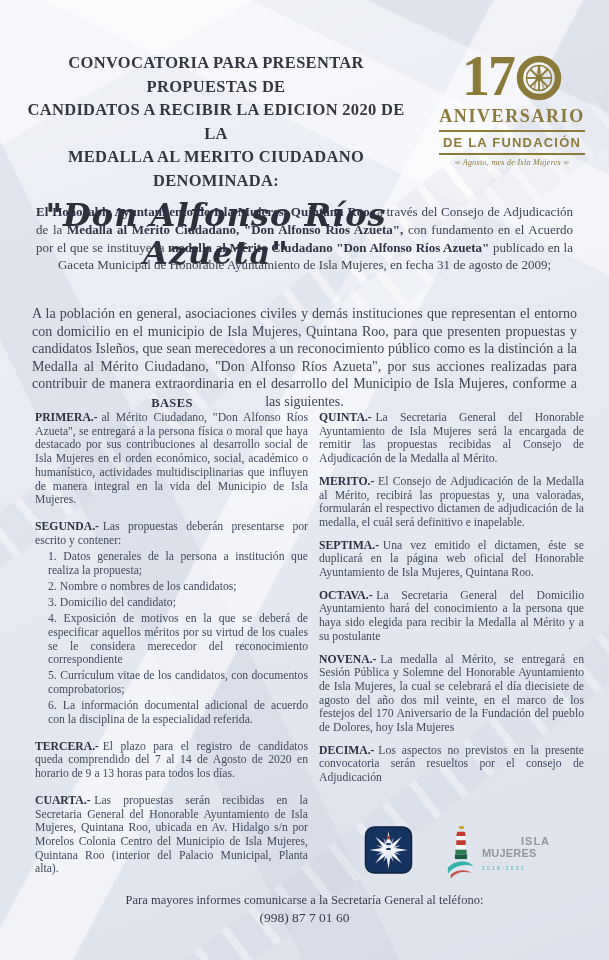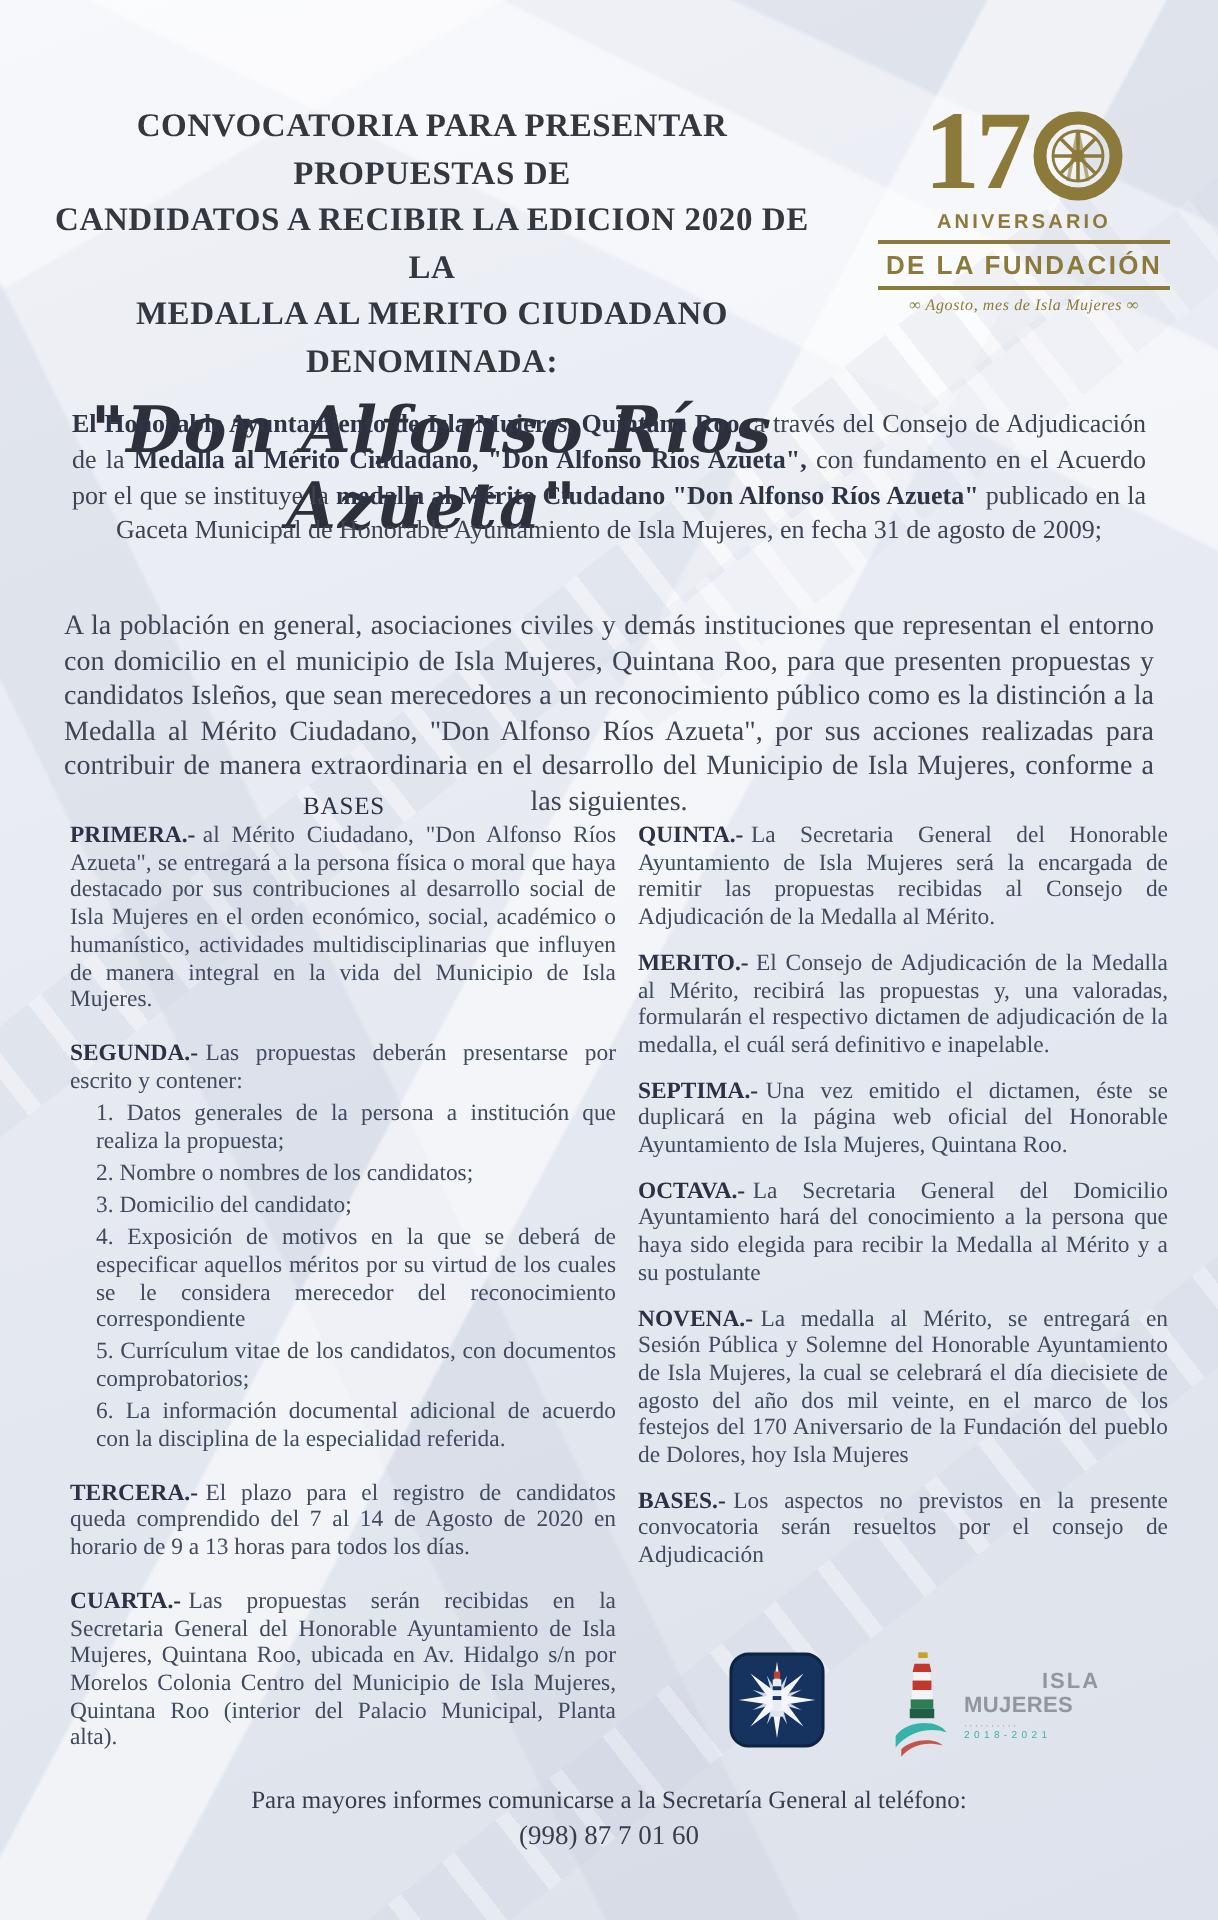--- a/index.html
+++ b/index.html
@@ -26,35 +26,35 @@
   
   .title-block{position:absolute;left:20px;top:51px;width:392px;text-align:center;}
   .title-line{font-size:16.5px;line-height:23.5px;color:#35373f;letter-spacing:.3px;font-weight:700;}
   .medal-script{margin-top:4px;font-family:"DejaVu Serif","Liberation Serif",serif;
     font-style:italic;font-weight:bold;font-size:32px;color:#2d2f3a;letter-spacing:1px;}
 
   .anniv{position:absolute;left:437px;top:48px;width:150px;text-align:center;color:#8c7a3a;}
   .anniv-top{display:flex;align-items:center;justify-content:center;}
   .anniv-digits{font-family:"Liberation Serif",serif;font-weight:bold;font-size:56px;line-height:56px;letter-spacing:-2px;}
   .anniv-wheel{margin-left:2px;margin-top:4px;}
-  .anniv-line1{font-family:Liberation Sans, sans-serif;font-weight:bold;font-size:10px;letter-spacing:1.6px;margin-top:2px;}
+  .anniv-line1{font-family:Liberation Serif, serif;font-weight:bold;font-size:18px;letter-spacing:1.6px;margin-top:2px;}
   .anniv-rule{border-top:2px solid #8c7a3a;margin:3px 2px;}
   .anniv-line2{font-family:"Liberation Sans",sans-serif;font-weight:bold;font-size:13px;letter-spacing:1.2px;}
   .anniv-tag{font-size:8px;font-style:italic;margin-top:2px;letter-spacing:.3px;}
 
   
   .intro{position:absolute;left:36px;right:36px;top:190px;font-size:13px;line-height:17.8px;
     text-align:justify;text-align-last:center;color:#3f4454;}
   .intro .b{font-weight:bold;color:#2e3346;}
   .convoca-h{position:absolute;left:0;right:0;top:271px;text-align:center;font-size:16px;font-weight:bold;
     letter-spacing:.8px;color:#30343f;}
   .convoca-p{position:absolute;left:32px;right:32px;top:291px;font-size:14px;line-height:17.6px;
     text-align:justify;text-align-last:center;color:#3f4454;}
   .bases-h{position:absolute;left:35px;width:274px;top:396px;text-align:center;font-size:12.5px;
-    font-weight:normal;color:#2c3145;letter-spacing:.4px;}
+    font-weight:bold;color:#2c3145;letter-spacing:.4px;}
 
   
   .cols{position:absolute;left:35px;top:411px;width:549px;display:flex;gap:11px;}
   .col{font-size:11.7px;line-height:13.7px;text-align:justify;color:#414a5e;}
   .col.left{width:273px;}
   .col.right{width:265px;}
   .sec{margin:0 0 13px 0;}
   .col.right .sec{margin-bottom:9px;}
   .sec.gap-top{margin-top:11px;}
   .lbl{font-weight:bold;color:#2c3145;margin-right:.32em;}
@@ -135,21 +135,21 @@
       <p class="sec gap-top"><span class="lbl">TERCERA.-</span><span>El plazo para el registro de candidatos queda comprendido del 7 al 14 de Agosto de 2020 en horario de 9 a 13 horas para todos los días.</span></p>
       <p class="sec"><span class="lbl">CUARTA.-</span><span>Las propuestas serán recibidas en la Secretaria General del Honorable Ayuntamiento de Isla Mujeres, Quintana Roo, ubicada en Av. Hidalgo s/n por Morelos Colonia Centro del Municipio de Isla Mujeres, Quintana Roo (interior del Palacio Municipal, Planta alta).</span></p>
     </div>
 
     <div class="col right">
       <p class="sec"><span class="lbl">QUINTA.-</span><span>La Secretaria General del Honorable Ayuntamiento de Isla Mujeres será la encargada de remitir las propuestas recibidas al Consejo de Adjudicación de la Medalla al Mérito.</span></p>
       <p class="sec"><span class="lbl">MERITO.-</span><span>El Consejo de Adjudicación de la Medalla al Mérito, recibirá las propuestas y, una valoradas, formularán el respectivo dictamen de adjudicación de la medalla, el cuál será definitivo e inapelable.</span></p>
       <p class="sec"><span class="lbl">SEPTIMA.-</span><span>Una vez emitido el dictamen, éste se duplicará en la página web oficial del Honorable Ayuntamiento de Isla Mujeres, Quintana Roo.</span></p>
       <p class="sec"><span class="lbl">OCTAVA.-</span><span>La Secretaria General del Domicilio Ayuntamiento hará del conocimiento a la persona que haya sido elegida para recibir la Medalla al Mérito y a su postulante</span></p>
       <p class="sec"><span class="lbl">NOVENA.-</span><span>La medalla al Mérito, se entregará en Sesión Pública y Solemne del Honorable Ayuntamiento de Isla Mujeres, la cual se celebrará el día diecisiete de agosto del año dos mil veinte, en el marco de los festejos del 170 Aniversario de la Fundación del pueblo de Dolores, hoy Isla Mujeres</span></p>
-      <p class="sec"><span class="lbl">BASES.-</span><span>Los aspectos no previstos en la presente convocatoria serán resueltos por el consejo de Adjudicación</span></p>
+      <p class="sec"><span class="lbl">DECIMA.-</span><span>Los aspectos no previstos en la presente convocatoria serán resueltos por el consejo de Adjudicación</span></p>
     </div>
   </div>
 
   <div class="logos">
     <svg width="49" height="55" viewBox="0 0 50 56">
       <rect x="1.5" y="5" width="47" height="47" rx="9" fill="#16335f" stroke="#0d2340" stroke-width="1.5"></rect>
       <g fill="#cdd6e6">
         <path d="M25 15 L26.8 28.5 L25 42 L23.2 28.5 Z" transform="rotate(22.5 25 28.5)"></path>
         <path d="M25 15 L26.8 28.5 L25 42 L23.2 28.5 Z" transform="rotate(67.5 25 28.5)"></path>
         <path d="M25 15 L26.8 28.5 L25 42 L23.2 28.5 Z" transform="rotate(112.5 25 28.5)"></path>

